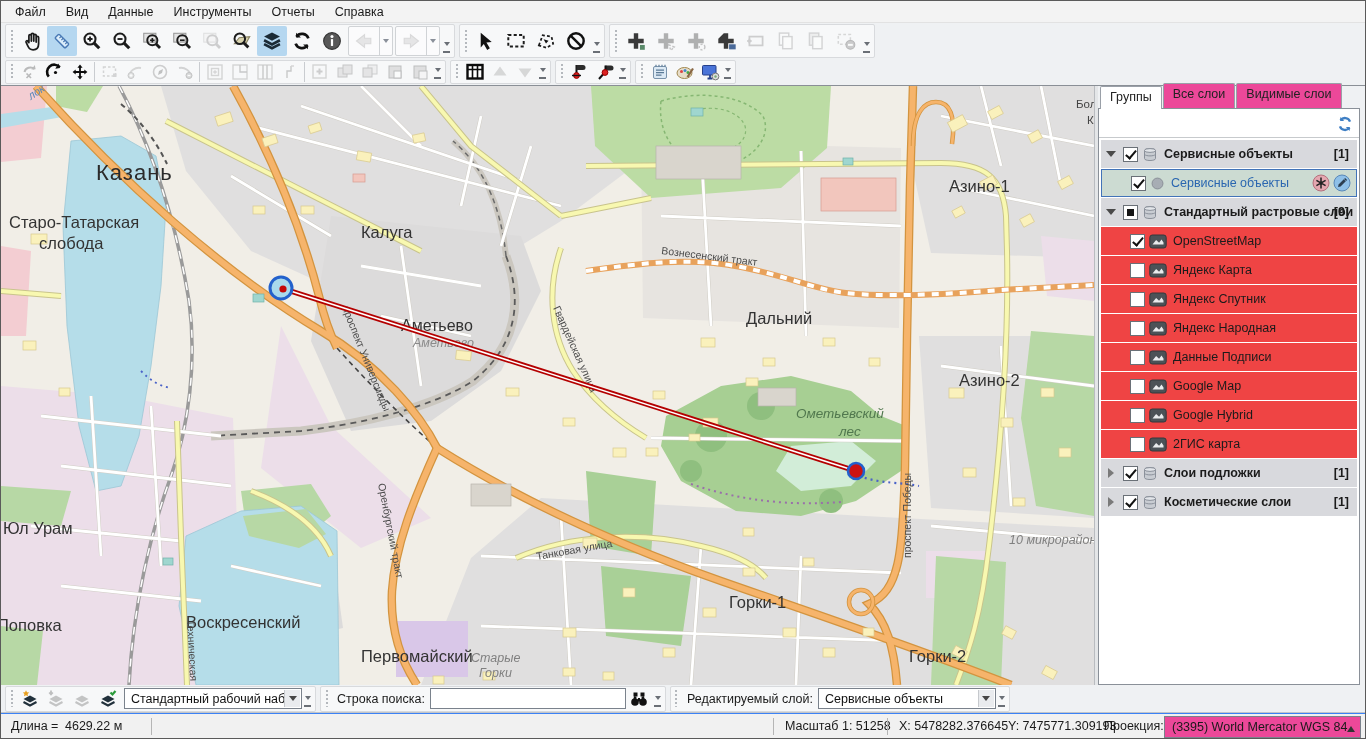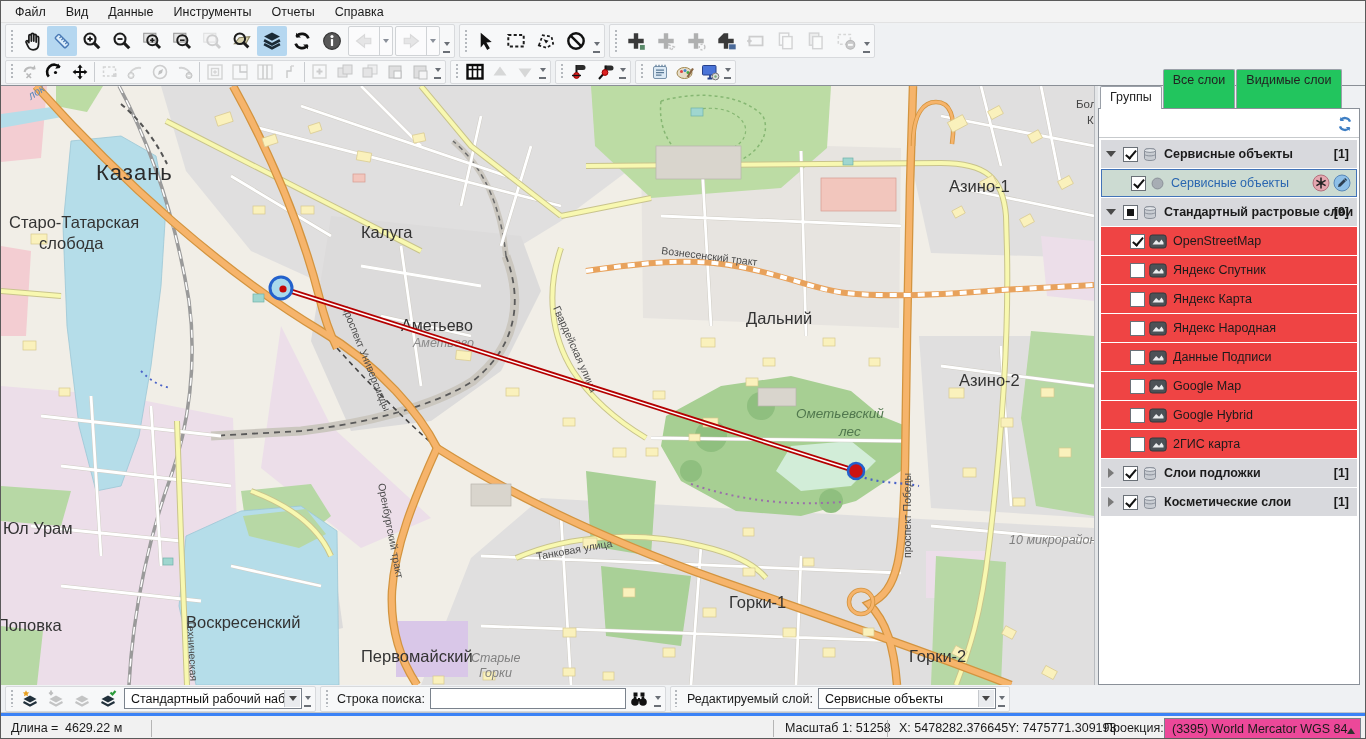--- a/index.html
+++ b/index.html
@@ -43,21 +43,21 @@
   .map-wrap{position:absolute;left:0;top:85px;width:1093px;height:599px;overflow:hidden;
             background:#f1eee7;}
   .map-wrap svg{display:block;}
   .splitter{position:absolute;left:1093px;top:85px;width:4px;height:599px;background:#e4e6e8;
             border-left:1px solid #b9bcc0;}
 
   
   .panel{position:absolute;left:1097px;top:85px;width:265px;height:599px;background:#eff1f3;}
   .ptabs{display:flex;height:23px;align-items:flex-end;padding-left:2px;}
   .ptab{font-size:12.5px;padding:3px 9px 4px;border:1px solid #9aa0a8;border-bottom:none;
-        background:#22c55e;color:#222;margin-right:1px;border-radius:2px 2px 0 0;height:40px;}
+        background:#ec4899;color:#222;margin-right:1px;border-radius:2px 2px 0 0;height:26px;}
   .ptab.active{background:#fff;height:23px;font-weight:normal;position:relative;z-index:2;}
   .pbody{position:absolute;left:0;top:22px;right:3px;bottom:0;background:#fff;
          border:1px solid #8a9098;}
   .searchrow{height:29px;border-bottom:1px solid #c7cacd;display:flex;align-items:center;
              padding:0 4px;background:#fff;position:relative;}
   .refreshbtn{position:absolute;right:4px;top:4px;width:21px;height:21px;display:flex;
               align-items:center;justify-content:center;border-radius:2px;}
   .tree{padding:2px 2px 0 2px;}
   .trow{height:28px;margin-bottom:1px;display:flex;align-items:center;position:relative;
         font-size:12.5px;color:#1b1b1b;}
@@ -89,21 +89,21 @@
   .combo{height:21px;background:#fff;border:1px solid #7a828c;display:flex;align-items:center;
          font-size:12.5px;position:relative;padding-left:6px;color:#111;}
   .combo .arrowbox{position:absolute;right:1px;top:1px;bottom:1px;width:16px;background:#e9ebee;
          border-left:1px solid #c6c9cd;display:flex;align-items:center;justify-content:center;}
   .combo .arrowbox::after{content:"";border:4px solid transparent;border-top:5px solid #444;margin-top:4px;}
   .searchinput{height:21px;width:196px;border:1px solid #7a828c;background:#fff;font-size:12.5px;
                padding:0 4px;font-family:"Liberation Sans",sans-serif;}
 
   
   .statusbar{position:absolute;left:0;top:712px;width:100%;height:27px;background:#f1f1f1;
-             border-top:3px solid #3b82f6;font-size:12.5px;color:#1a1a1a;}
+             border-top:1px solid #3b82f6;font-size:12.5px;color:#1a1a1a;}
   .st{position:absolute;top:5px;white-space:nowrap;}
   .stsep{position:absolute;top:4px;width:1px;height:17px;background:#b5b5b5;}
   .projcombo{position:absolute;left:1163px;top:2px;width:197px;height:22px;background:#ec4899;
              border:1px solid #7a828c;font-size:12.5px;display:flex;align-items:center;
              padding-left:7px;}
   .projcombo .up{position:absolute;right:5px;border:4.5px solid transparent;border-bottom:6px solid #333;
                  top:5px;}
 
   svg text{font-family:"Liberation Sans",sans-serif;}
 </style>
@@ -805,29 +805,29 @@
             <path d="M3.5 10.5l3.6-4.5 3 2.8 2.4-3.3 2 3v2z" fill="#e9ebed"></path>
           </svg>
         <span class="tlabel">OpenStreetMap</span>
       </div>
       <div class="trow child">
         <span class="cb"></span>
         <svg width="18" height="15" viewBox="0 0 18 15">
             <rect x="0.8" y="1" width="16.4" height="13" rx="2.5" fill="#4c5257" stroke="#33383c"></rect>
             <path d="M3.5 10.5l3.6-4.5 3 2.8 2.4-3.3 2 3v2z" fill="#e9ebed"></path>
           </svg>
-        <span class="tlabel">Яндекс Спутник</span>
+        <span class="tlabel">Яндекс Карта</span>
       </div>
       <div class="trow child">
         <span class="cb"></span>
         <svg width="18" height="15" viewBox="0 0 18 15">
             <rect x="0.8" y="1" width="16.4" height="13" rx="2.5" fill="#4c5257" stroke="#33383c"></rect>
             <path d="M3.5 10.5l3.6-4.5 3 2.8 2.4-3.3 2 3v2z" fill="#e9ebed"></path>
           </svg>
-        <span class="tlabel">Яндекс Карта</span>
+        <span class="tlabel">Яндекс Спутник</span>
       </div>
       <div class="trow child">
         <span class="cb"></span>
         <svg width="18" height="15" viewBox="0 0 18 15">
             <rect x="0.8" y="1" width="16.4" height="13" rx="2.5" fill="#4c5257" stroke="#33383c"></rect>
             <path d="M3.5 10.5l3.6-4.5 3 2.8 2.4-3.3 2 3v2z" fill="#e9ebed"></path>
           </svg>
         <span class="tlabel">Яндекс Народная</span>
       </div>
       <div class="trow child">

